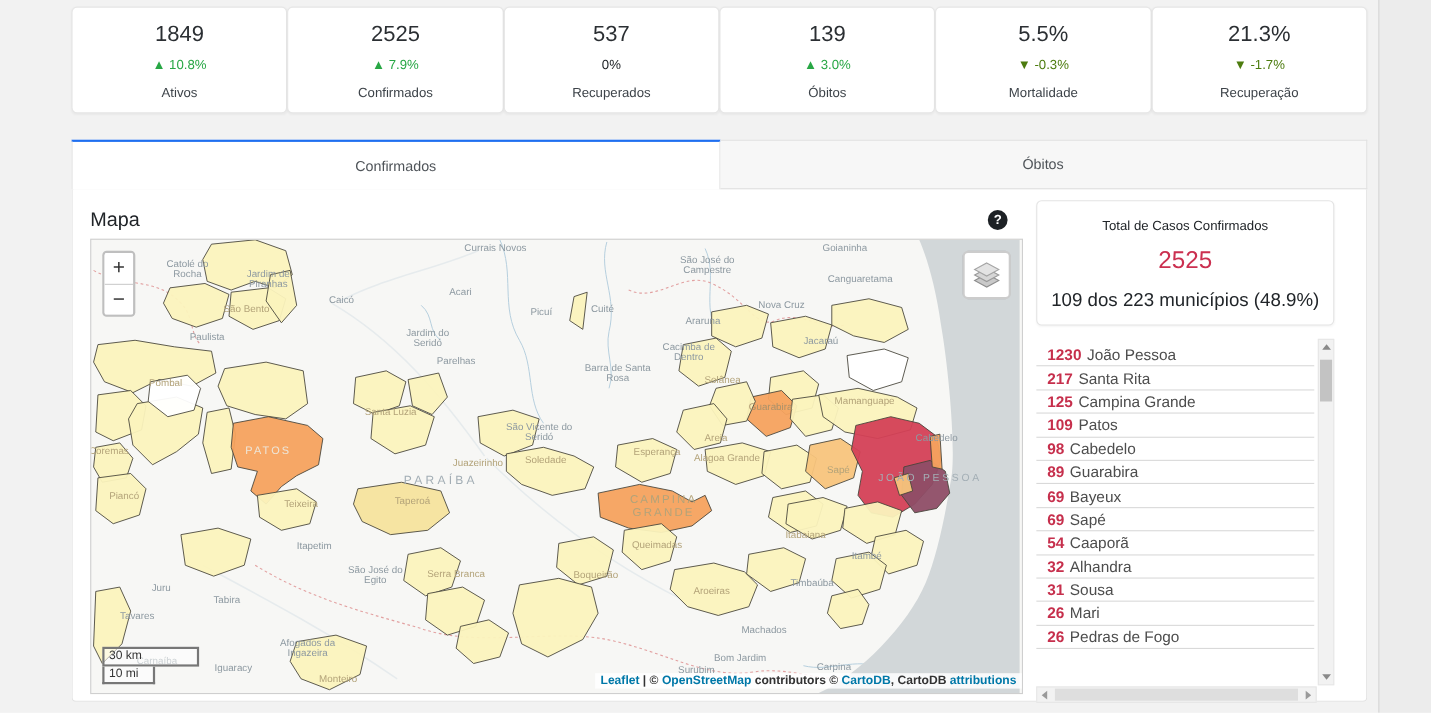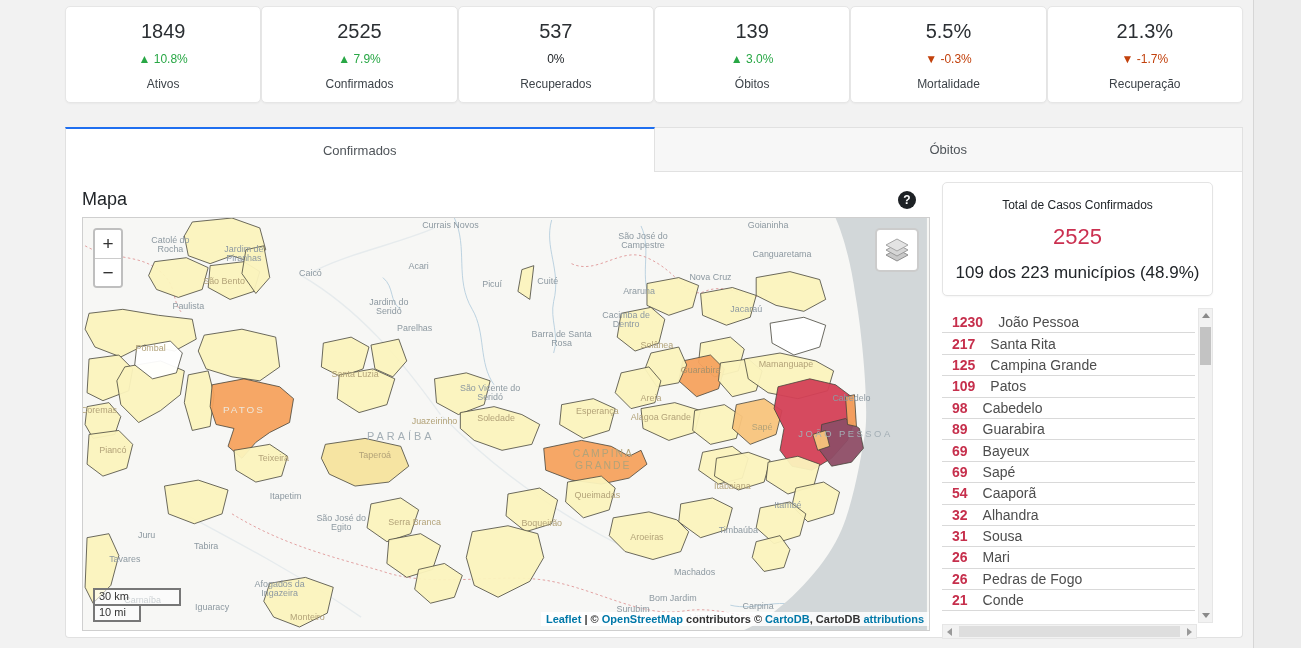--- a/index.html
+++ b/index.html
@@ -8,21 +8,21 @@
   .right-strip { position:absolute; top:0; right:0; width:48px; height:648px; background:#ececec; border-left:1px solid #d6d6d6; }
   .content { position:absolute; left:65px; top:0; width:1178px; }
 
   
   .stats-row { display:flex; margin-top:6px; }
   .stat-card { flex:1; height:97px; background:#fff; border:1px solid #e6e6e6; border-radius:5px;
                box-shadow:0 1px 2px rgba(0,0,0,.04); text-align:center; padding-top:13px; }
   .stat-value { font-size:20px; color:#2b2f33; }
   .stat-delta { font-size:12px; margin-top:9px; color:#212529; }
   .stat-delta.up { color:#28a745; }
-  .stat-delta.down { color:#c2410c; }
+  .stat-delta.down { color:#4d7c0f; }
   .stat-label { font-size:12px; color:#3d4349; margin-top:11px; }
 
   
   .tabs { display:flex; margin-top:24px; }
   .tab { flex:1; height:45px; display:flex; align-items:center; justify-content:center;
          font-size:13px; color:#4f5459; background:#f7f7f7; border:1px solid #e1e1e1; cursor:pointer; }
   .tab.active { background:#fff; border-bottom:none; border-top:2px solid #1f6ff0; }
   .tab + .tab { border-left:none; }
 
   
@@ -57,21 +57,21 @@
   .summary-card { height:114px; background:#fff; border:1px solid #e4e4e4; border-radius:5px;
                   box-shadow:0 1px 2px rgba(0,0,0,.04); text-align:center; padding-top:15px; }
   .summary-title { font-size:12px; color:#212529; }
   .summary-total { font-size:22px; color:#cb3050; margin-top:12px; }
   .summary-sub { font-size:17px; color:#212529; margin-top:13px; }
 
   .muni-list { position:relative; margin-top:12px; height:331px; }
   .muni-rows { position:absolute; left:0; top:4px; right:18px; bottom:16px; overflow:hidden; }
   .muni-row { height:21.4px; border-bottom:1px solid #d9d9d9; font-size:14px; padding-left:10px;
               display:flex; align-items:center; white-space:nowrap; }
-  .muni-count { color:#c62f4c; font-weight:bold; margin-right:15px; }
+  .muni-count { color:#c62f4c; font-weight:bold; margin-right:5px; }
   .muni-name { color:#4d4d4d; }
 
   
   .vscroll { position:absolute; right:0; top:0; bottom:16px; width:15px; background:#f2f2f2; border:1px solid #e6e6e6; }
   .hscroll { position:absolute; left:0; right:16px; bottom:0; height:15px; background:#f2f2f2; border:1px solid #e6e6e6; }
   .sb-btn { position:absolute; width:13px; height:13px; display:flex; align-items:center; justify-content:center; cursor:pointer; }
   .tri { width:0; height:0; border-style:solid; }
   .tri-up   { border-width:0 4px 5px 4px; border-color:transparent transparent #8a8a8a transparent; }
   .tri-down { border-width:5px 4px 0 4px; border-color:#8a8a8a transparent transparent transparent; }
   .tri-left { border-width:4px 5px 4px 0; border-color:transparent #9a9a9a transparent transparent; }
@@ -373,24 +373,20 @@
   <div class="muni-row">
     <span class="muni-count">26</span>
     <span class="muni-name">Mari</span>
   </div>
 
   <div class="muni-row">
     <span class="muni-count">26</span>
     <span class="muni-name">Pedras de Fogo</span>
   </div>
 
-  <div class="muni-row">
-    <span class="muni-count">21</span>
-    <span class="muni-name">Conde</span>
-  </div>
 </div>
         <div class="vscroll">
           <div class="sb-btn" style="top:0;left:0;">
               <span class="tri tri-up"></span>
             </div>
           <div class="vthumb"></div>
           <div class="sb-btn" style="bottom:0;left:0;">
               <span class="tri tri-down"></span>
             </div>
         </div>

